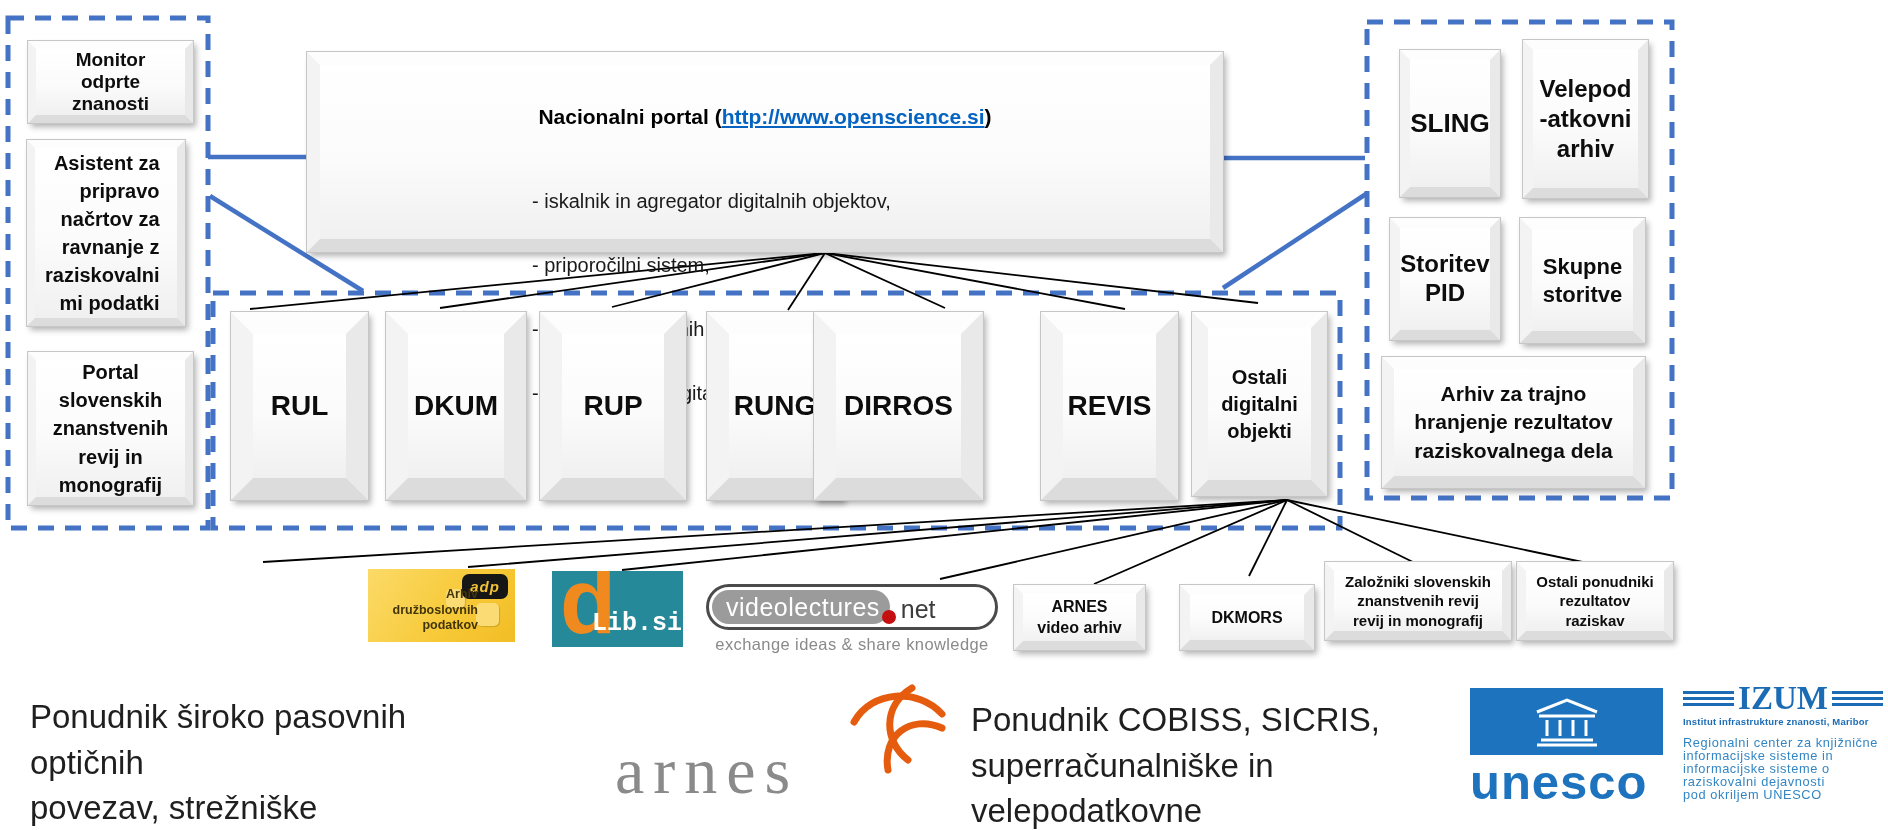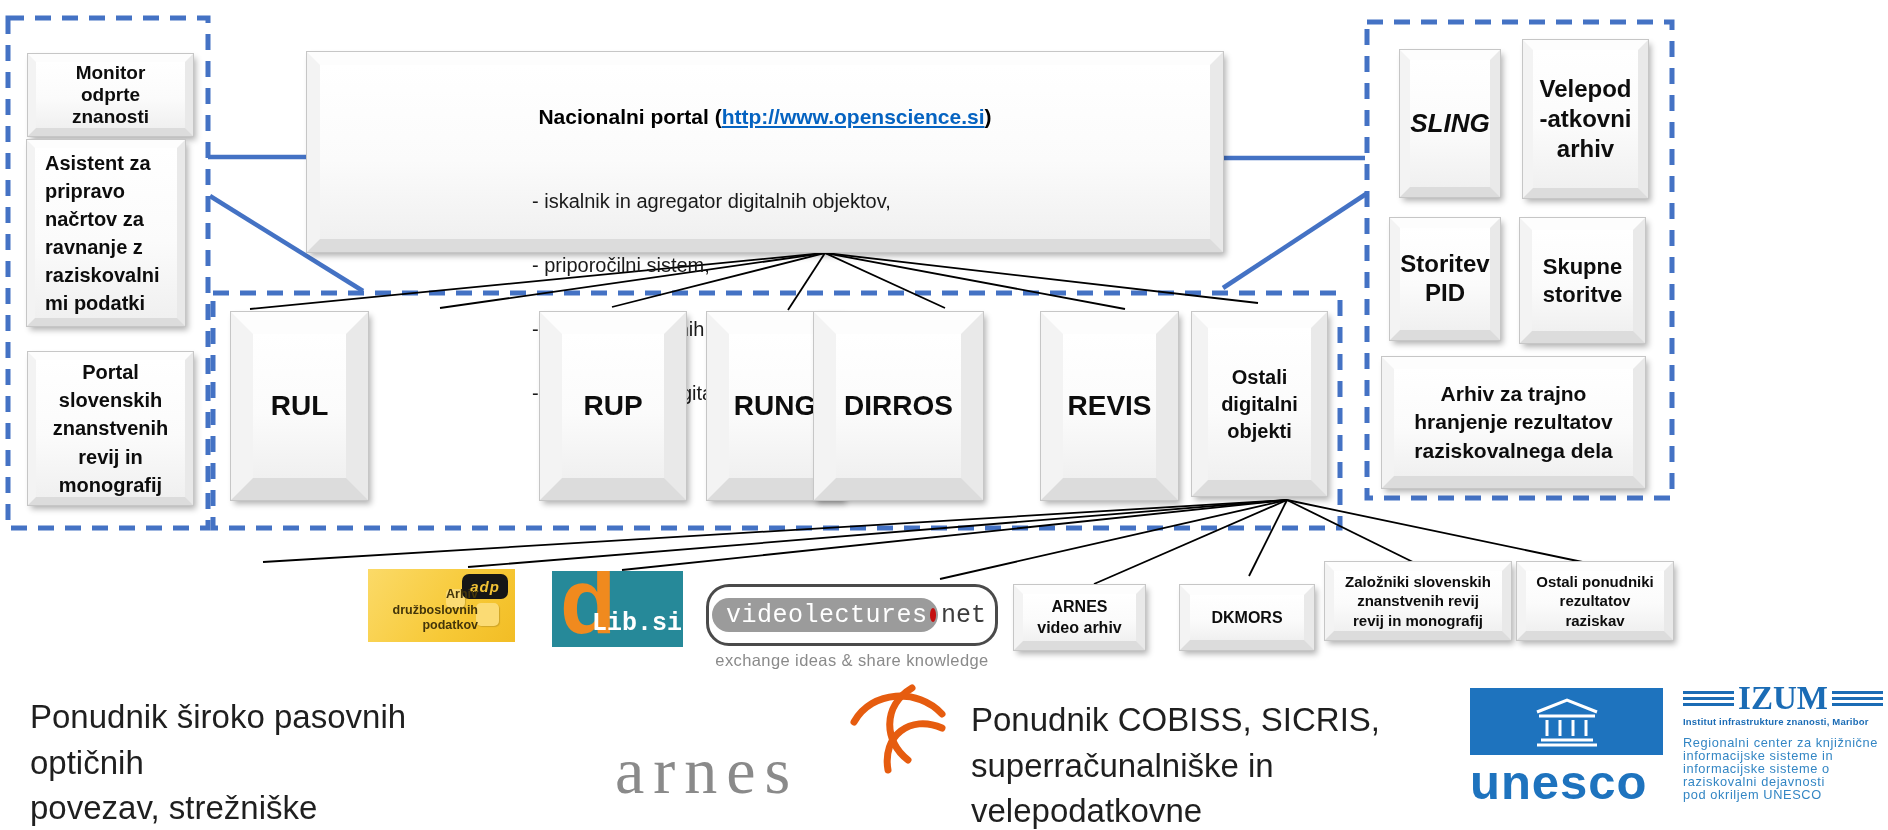--- a/index.html
+++ b/index.html
@@ -8,21 +8,21 @@
   #wires{position:absolute;left:0;top:0;z-index:1;}
 
   
   .bx{position:absolute;box-sizing:border-box;z-index:2;
       border-style:solid;border-color:#fdfdfd #e9e9e9 #dcdcdc #f3f3f3;
       outline:1px solid #c6c6c6;
       background:linear-gradient(180deg,#ffffff 0%,#fbfbfb 55%,#f0f0f0 100%);
       box-shadow:3px 4px 6px rgba(0,0,0,.30);
       display:flex;align-items:center;justify-content:center;
       font-weight:bold;color:#0d0d0d;text-align:center;white-space:pre-line;}
-  .ta-left{text-align:left;justify-content:flex-start;padding-left:10px;}
+  .ta-left{text-align:right;justify-content:flex-start;padding-left:10px;}
 
   
   .portal{display:block;text-align:left;}
   .portal-title{text-align:center;font-size:21px;font-weight:bold;color:#000;padding-top:22px;}
   .portal-link{color:#0563C1;text-decoration:underline;cursor:pointer;}
   .portal-list{padding-left:212px;padding-top:6px;font-size:20px;font-weight:normal;
                line-height:32px;color:#1a1a1a;}
 
   
   .adp{position:absolute;left:368px;top:569px;width:147px;height:73px;z-index:2;overflow:hidden;
@@ -36,22 +36,22 @@
   .adp-text{position:absolute;left:6px;top:18px;width:104px;text-align:right;font-size:12.5px;
             font-weight:bold;color:#43350a;line-height:1.25;white-space:pre-line;}
 
   .dlib{position:absolute;left:552px;top:571px;width:131px;height:76px;background:#268999;z-index:2;overflow:hidden;}
   .dlib-d{position:absolute;left:8px;top:-16px;font-size:92px;font-weight:bold;line-height:1;
           color:#f08a1e;font-family:"Liberation Sans",sans-serif;}
   .dlib-rest{position:absolute;left:40px;bottom:9px;font-size:25px;font-weight:bold;color:#fff;
              font-family:"Liberation Mono",monospace;letter-spacing:0px;}
 
   .vl{position:absolute;left:706px;top:584px;width:292px;z-index:2;}
-  .vl-pill{box-sizing:border-box;height:62px;border:3px solid #4a4a4a;border-radius:23px;
-           background:#fff;display:flex;align-items:center;padding:3px;font-family:Liberation Mono, monospace;}
+  .vl-pill{box-sizing:border-box;height:46px;border:3px solid #4a4a4a;border-radius:23px;
+           background:#fff;display:flex;align-items:flex-end;padding:3px;}
   .vl-name{background:#9b9b9b;color:#fff;border-radius:17px;height:34px;display:flex;align-items:center;
            padding:0 10px 0 14px;font-size:25px;font-weight:normal;letter-spacing:.5px;}
   .vl-dot{width:14px;height:14px;border-radius:50%;background:#c41010;margin:0 5px 0 -8px;}
   .vl-tld{color:#3c3c3c;font-size:25px;padding-right:6px;}
   .vl-tag{margin-top:5px;text-align:center;color:#8a8a8a;font-size:16.5px;letter-spacing:.4px;}
 
   
   .ftext{position:absolute;z-index:2;font-size:33px;color:#1f1f1f;line-height:1.38;white-space:pre-line;}
   .arnes-word{position:absolute;left:615px;top:733px;z-index:2;font-family:"Liberation Serif",serif;
               font-size:66px;color:#8a8a8a;letter-spacing:9px;}
@@ -96,21 +96,21 @@
       <line x1="1287" y1="500" x2="468" y2="567"></line>
       <line x1="1287" y1="500" x2="622" y2="570"></line>
       <line x1="1287" y1="500" x2="940" y2="579"></line>
       <line x1="1287" y1="500" x2="1094" y2="584"></line>
       <line x1="1287" y1="500" x2="1249" y2="576"></line>
       <line x1="1287" y1="500" x2="1419" y2="565"></line>
       <line x1="1287" y1="500" x2="1592" y2="564"></line>
     </g>
   </svg>
 
-  <div class="bx" style="left:28px;top:54px;width:165px;height:82px;border-width:8px;font-size:19px;line-height:1.16;">Monitor
+  <div class="bx" style="left:28px;top:41px;width:165px;height:82px;border-width:8px;font-size:19px;line-height:1.16;">Monitor
 odprte
 znanosti</div>
   <div class="bx ta-left" style="left:27px;top:140px;width:158px;height:186px;border-width:8px;font-size:20px;line-height:1.4;">Asistent za
 pripravo
 načrtov za
 ravnanje z
 raziskovalni
 mi podatki</div>
   <div class="bx" style="left:28px;top:352px;width:165px;height:153px;border-width:8px;font-size:20px;line-height:1.42;">Portal
 slovenskih
@@ -122,29 +122,30 @@
     <div class="portal-title"><span>Nacionalni portal (</span><span class="portal-link">http://www.openscience.si</span><span>)</span></div>
     <div class="portal-list">
       <div>- iskalnik in agregator digitalnih objektov,</div>
       <div>- priporočilni sistem,</div>
       <div>- detektor podobnih vsebin,</div>
       <div>- deduplikacija digitalnih objektov.</div>
     </div>
   </div>
 
   <div class="bx" style="left:231px;top:312px;width:137px;height:188px;border-width:22px;font-size:28px;">RUL</div>
+  <div class="bx" style="left:386px;top:312px;width:140px;height:188px;border-width:22px;font-size:28px;">DKUM</div>
   <div class="bx" style="left:540px;top:312px;width:146px;height:188px;border-width:22px;font-size:28px;">RUP</div>
   <div class="bx" style="left:707px;top:312px;width:136px;height:188px;border-width:22px;font-size:28px;">RUNG</div>
   <div class="bx" style="left:814px;top:312px;width:169px;height:188px;border-width:22px;font-size:28px;">DIRROS</div>
   <div class="bx" style="left:1041px;top:312px;width:137px;height:188px;border-width:22px;font-size:28px;">REVIS</div>
   <div class="bx" style="left:1192px;top:312px;width:135px;height:184px;border-width:16px;font-size:20px;line-height:1.35;">Ostali
 digitalni
 objekti</div>
 
-  <div class="bx" style="left:1400px;top:50px;width:100px;height:147px;border-width:10px;font-size:26px;font-style:italic;">SLING</div>
+  <div class="bx" style="left:1400px;top:50px;width:100px;height:147px;border-width:10px;font-size:26px;">SLING</div>
   <div class="bx" style="left:1523px;top:40px;width:125px;height:158px;border-width:10px;font-size:24px;line-height:1.25;">Velepod
 -atkovni
 arhiv</div>
   <div class="bx" style="left:1390px;top:218px;width:110px;height:122px;border-width:10px;font-size:24px;line-height:1.2;">Storitev
 PID</div>
   <div class="bx" style="left:1520px;top:218px;width:125px;height:125px;border-width:12px;font-size:22px;line-height:1.25;">Skupne
 storitve</div>
   <div class="bx" style="left:1382px;top:357px;width:263px;height:131px;border-width:12px;font-size:21px;line-height:1.35;">Arhiv za trajno
 hranjenje rezultatov
 raziskovalnega dela</div>

